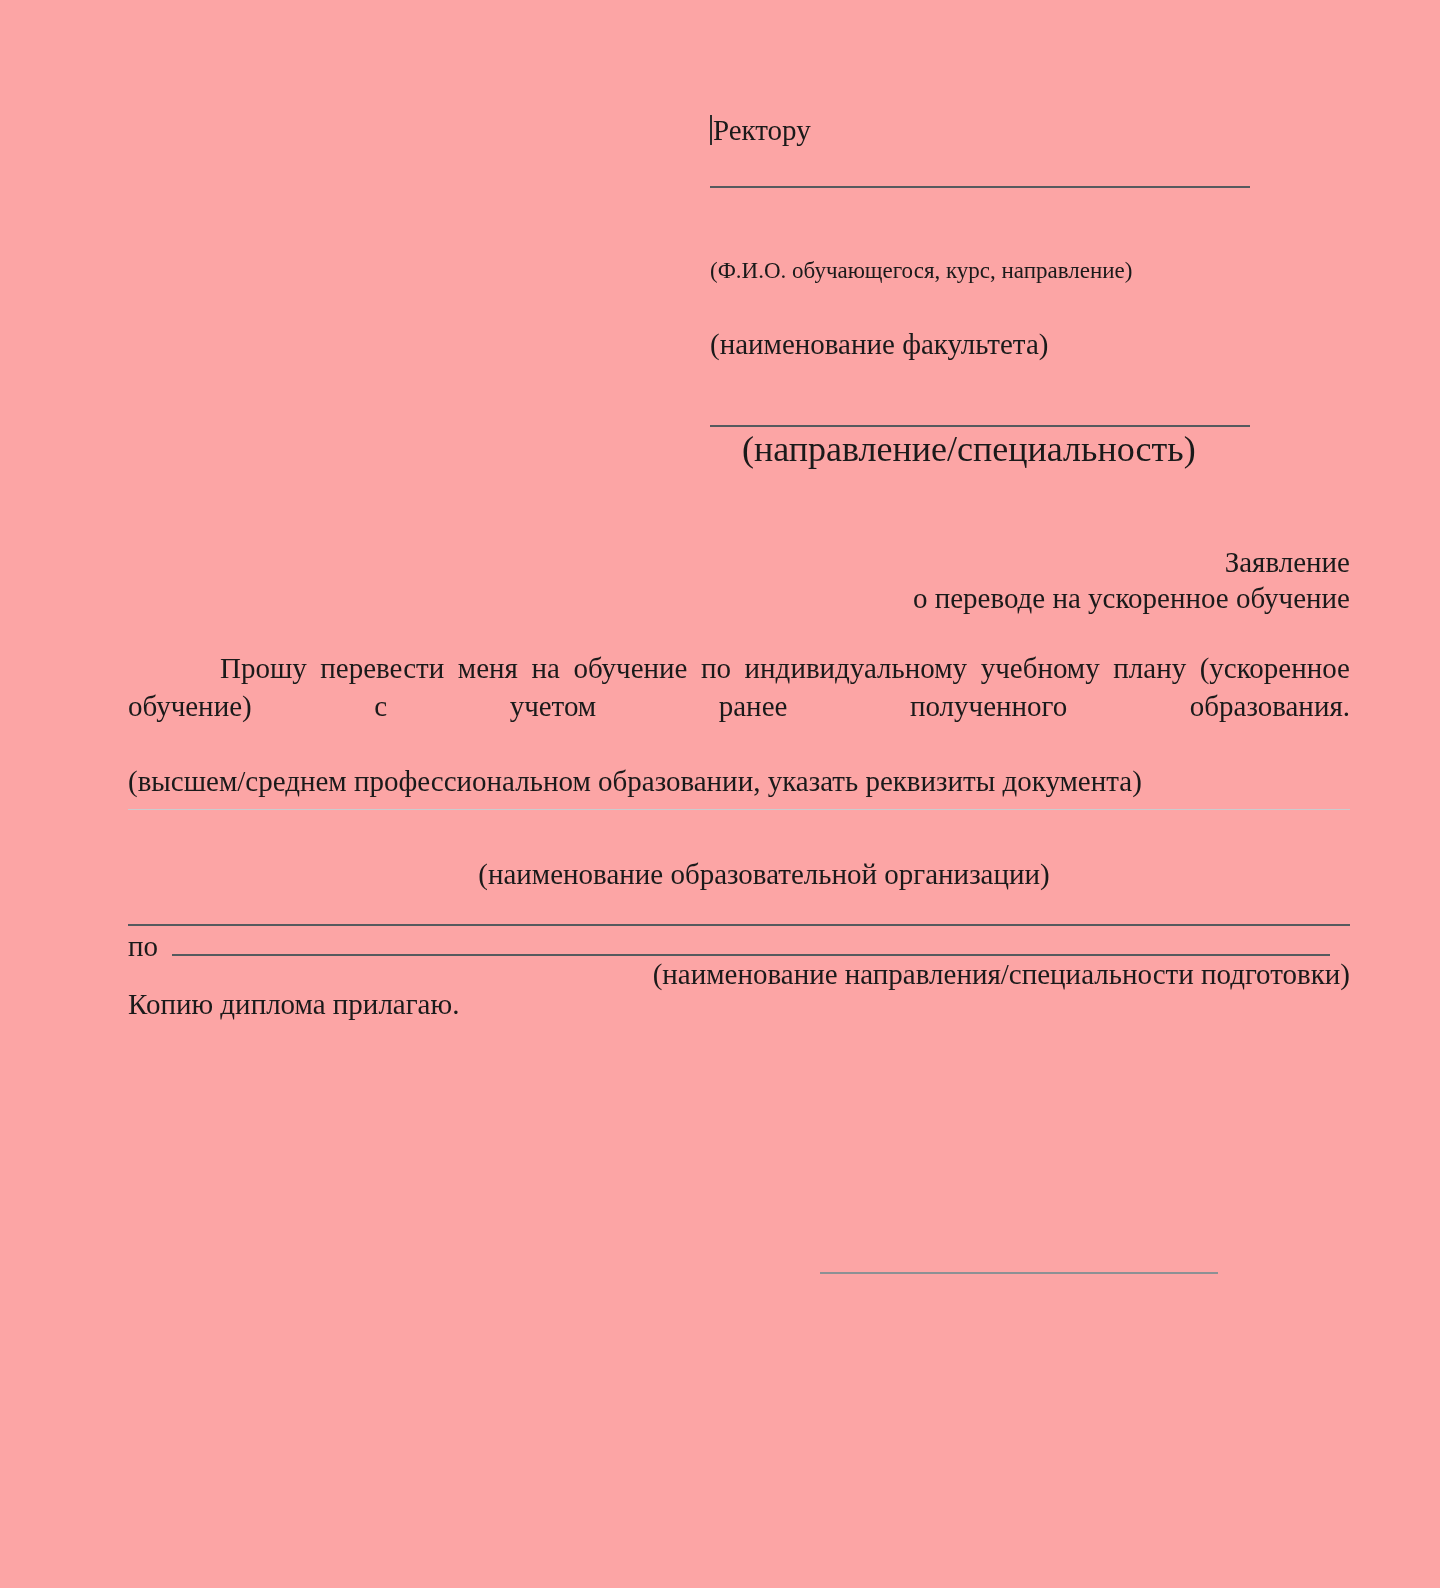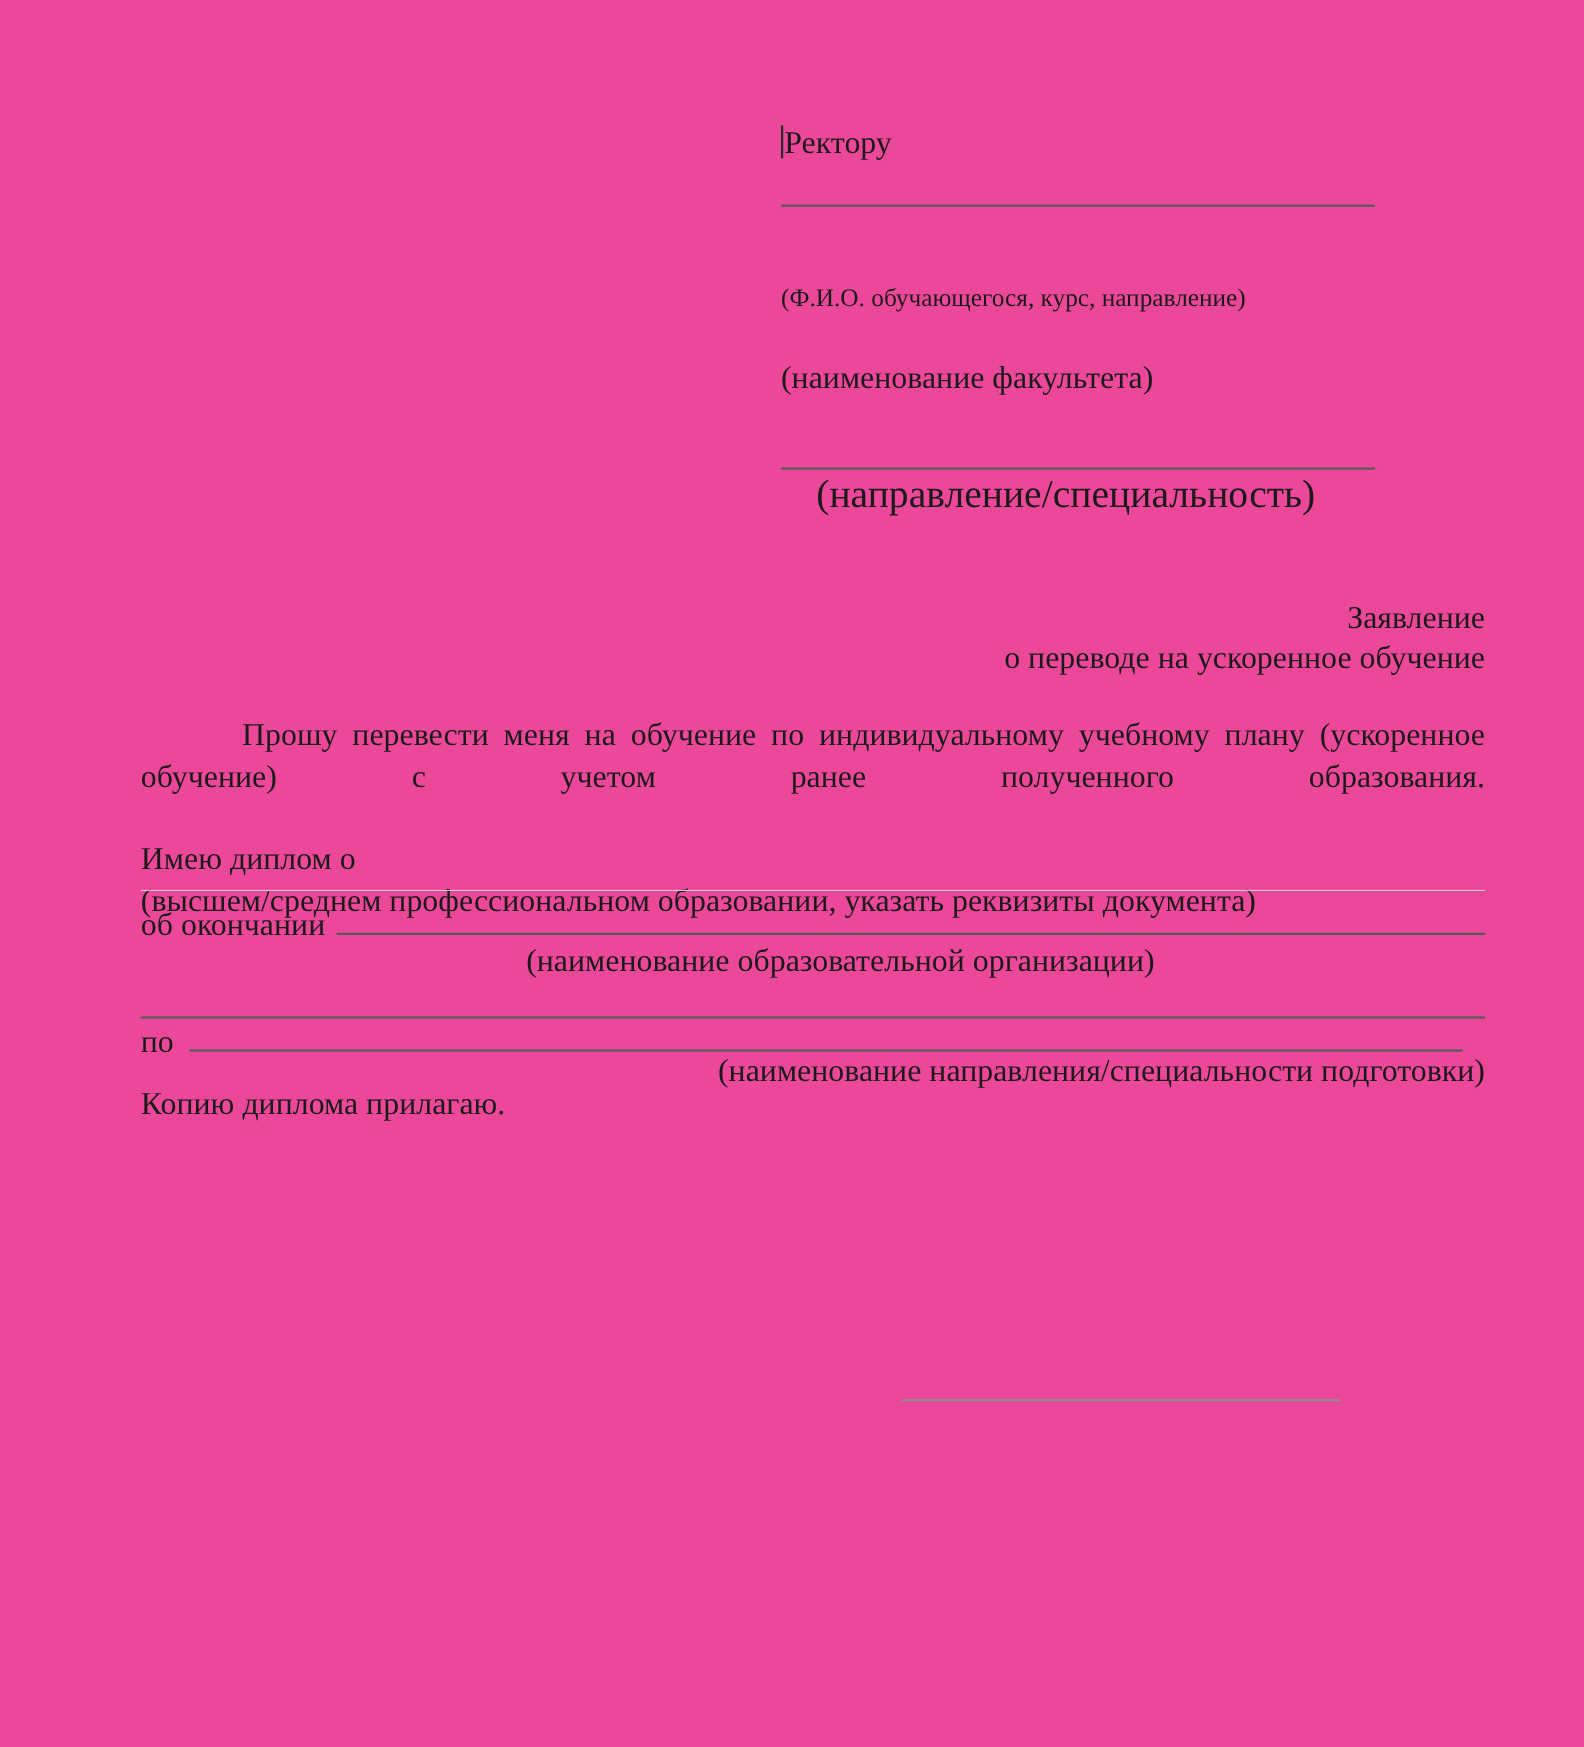--- a/index.html
+++ b/index.html
@@ -13,21 +13,21 @@
     height: 1588px;
     position: relative;
     font-family: "Liberation Serif", "DejaVu Serif", serif;
     color: #1a1a1a;
     overflow: hidden;
   }
 
   .page {
     position: absolute;
     inset: 0;
-    background: #ec4899;
+    background: #fca5a5;
   }
 
   
   .addressee {
     position: absolute;
     left: 710px;
     top: 112px;
     width: 545px;
   }
   .addressee-line {
@@ -247,30 +247,25 @@
 
   <div class="addr-cap-spec">(направление/специальность)</div>
 
   <div class="doc-title">
     <span class="t-line">Заявление</span>
     <span class="t-line">о переводе на ускоренное обучение</span>
   </div>
 
   <div class="body-block">
     <p class="para-justified">Прошу перевести меня на обучение по индивидуальному учебному плану  (ускоренное обучение) с учетом ранее полученного образования.</p>
-    <p class="plain-line">Имею диплом о</p>
     <p class="plain-line">(высшем/среднем профессиональном образовании, указать реквизиты документа)</p>
   </div>
 
   <div class="faint-rule"></div>
 
-  <div class="row-okonchanii">
-    <span class="lbl">об окончании</span>
-    <span class="fill"></span>
-  </div>
 
   <div class="cap-org">(наименование образовательной организации)</div>
 
   <div class="rule-full"></div>
 
   <div class="row-po">
     <span class="lbl">по</span>
     <span class="fill"></span>
   </div>
 

